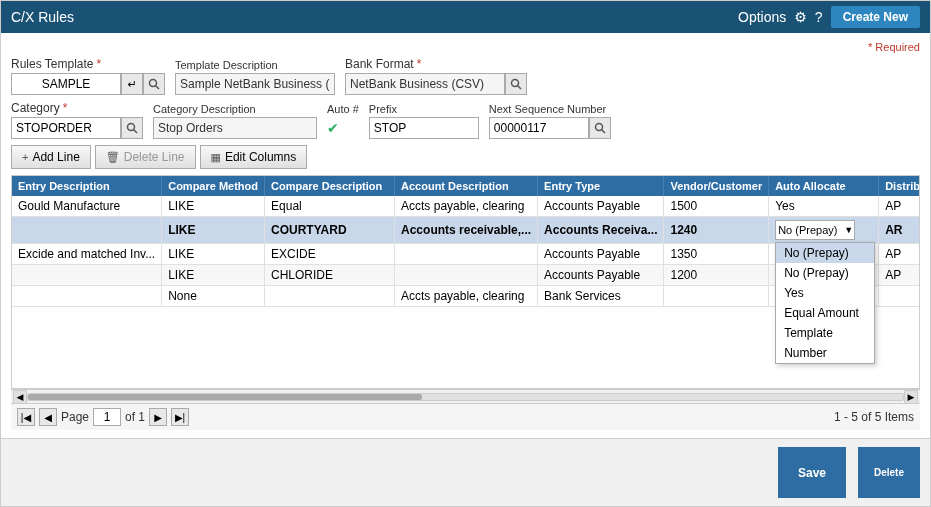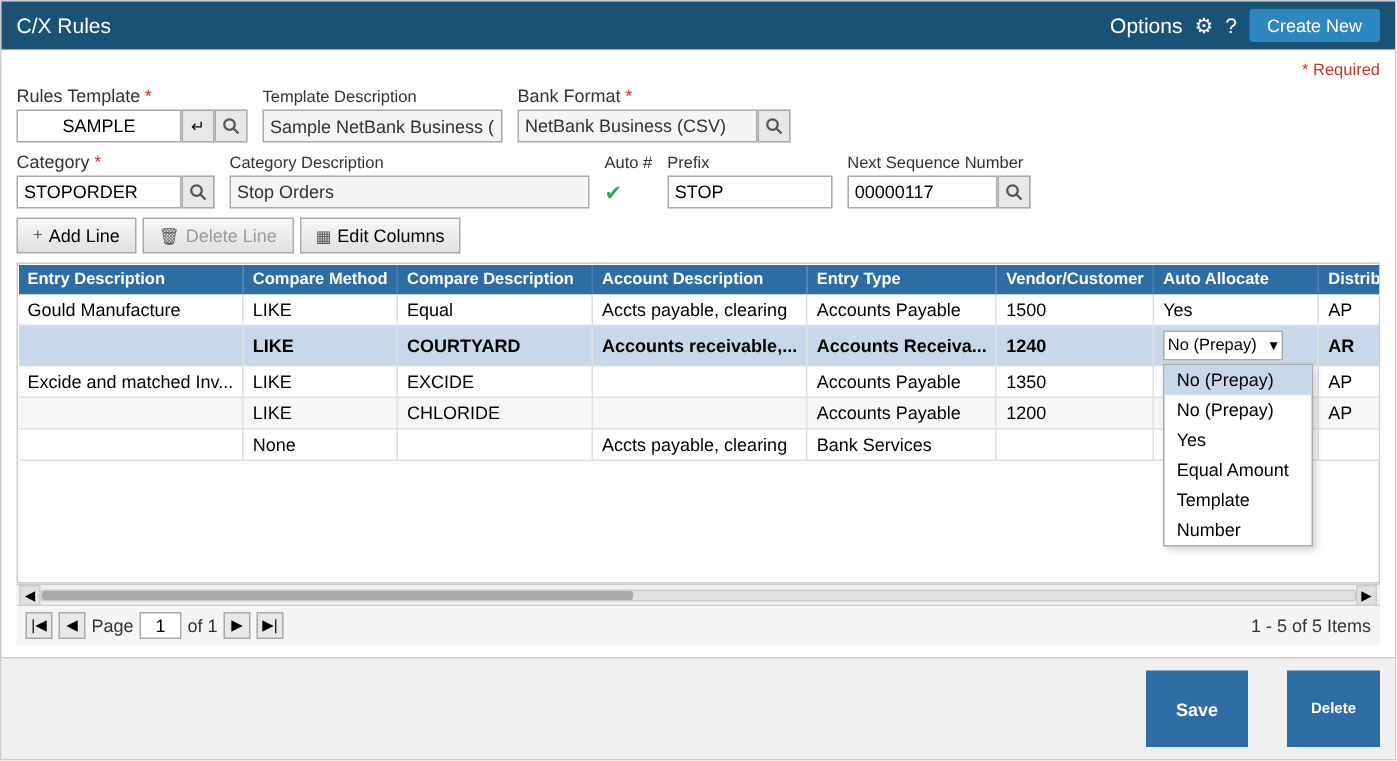--- a/index.html
+++ b/index.html
@@ -5,21 +5,21 @@
     * { box-sizing: border-box; margin: 0; padding: 0; font-family: Arial, sans-serif; font-size: 12px; }
     body { background: #f0f0f0; width: 931px; height: 507px; overflow: hidden; }
 
     .app-container { width: 931px; height: 507px; display: flex; flex-direction: column; background: #fff; border: 1px solid #ccc; }
 
     
     .header { background: #1a5276; display: flex; align-items: center; justify-content: space-between; padding: 0 10px; height: 32px; flex-shrink: 0; }
     .header-title { color: #fff; font-size: 14px; font-weight: normal; }
     .header-right { display: flex; align-items: center; gap: 8px; }
     .header-icon { color: #fff; cursor: pointer; font-size: 14px; }
-    .btn-create-new { background: #2e86c1; color: #fff; border: none; padding: 4px 12px; cursor: pointer; font-size: 12px; font-weight: normal; border-radius: 2px; }
+    .btn-create-new { background: #2e86c1; color: #fff; border: none; padding: 4px 12px; cursor: pointer; font-size: 12px; font-weight: bold; border-radius: 2px; }
 
     
     .main-content { flex: 1; display: flex; flex-direction: column; padding: 8px 10px; overflow: hidden; }
 
     
     .required-note { text-align: right; color: #c0392b; font-size: 11px; margin-bottom: 4px; }
 
     
     .form-row { display: flex; align-items: flex-end; gap: 10px; margin-bottom: 6px; flex-shrink: 0; }
     .form-group { display: flex; flex-direction: column; gap: 2px; }
@@ -58,21 +58,21 @@
 
     
     .pagination { display: flex; align-items: center; justify-content: space-between; padding: 4px 6px; border-top: 1px solid #ccc; background: #f5f5f5; flex-shrink: 0; }
     .pagination-left { display: flex; align-items: center; gap: 4px; }
     .page-btn { border: 1px solid #aaa; background: #e8e8e8; cursor: pointer; width: 18px; height: 18px; display: flex; align-items: center; justify-content: center; font-size: 10px; }
     .page-input { border: 1px solid #aaa; width: 28px; height: 18px; text-align: center; font-size: 12px; }
     .page-text { font-size: 12px; color: #333; }
     .pagination-right { font-size: 12px; color: #333; }
 
     
-    .footer { display: flex; justify-content: flex-end; gap: 26px; padding: 8px 10px; background: #f0f0f0; border-top: 1px solid #ccc; flex-shrink: 0; }
+    .footer { display: flex; justify-content: flex-end; gap: 12px; padding: 8px 10px; background: #f0f0f0; border-top: 1px solid #ccc; flex-shrink: 0; }
     .btn-save { background: #2e6da4; color: #fff; border: none; padding: 4px 20px; cursor: pointer; font-size: 12px; font-weight: bold; }
     .btn-delete { background: #2e6da4; color: #fff; border: none; padding: 20px 16px; cursor: pointer; font-size: 10px; font-weight: bold; }
 
     
     .dropdown-wrapper { position: relative; display: inline-flex; align-items: center; }
     .dropdown-select { border: 1px solid #aaa; background: #fff; padding: 1px 2px; height: 20px; font-size: 11px; appearance: none; padding-right: 16px; cursor: pointer; }
     .dropdown-arrow { position: absolute; right: 2px; pointer-events: none; font-size: 9px; }
 
     
     .dropdown-popup { position: absolute; background: #fff; border: 1px solid #aaa; box-shadow: 2px 2px 5px rgba(0,0,0,0.2); z-index: 100; min-width: 100px; }
@@ -149,21 +149,21 @@
             <svg width="12" height="12" viewBox="0 0 12 12">
                 <circle cx="5" cy="5" r="3.5" stroke="#555" stroke-width="1.5" fill="none"></circle>
                 <line x1="7.5" y1="7.5" x2="11" y2="11" stroke="#555" stroke-width="1.5"></line>
               </svg>
           </button>
         </div>
       </div>
 
       <div class="form-group">
         <label class="form-label">Category Description</label>
-        <input class="form-input-readonly" style="width: 240px;" readonly="" value="Stop Orders">
+        <input class="form-input-readonly" style="width: 164px;" readonly="" value="Stop Orders">
       </div>
 
       <div class="form-group">
         <label class="form-label">Auto #</label>
         <div style="display:flex; align-items:center; height:22px;">
           <span class="checkbox-icon">✔</span>
         </div>
       </div>
 
       <div class="form-group">

